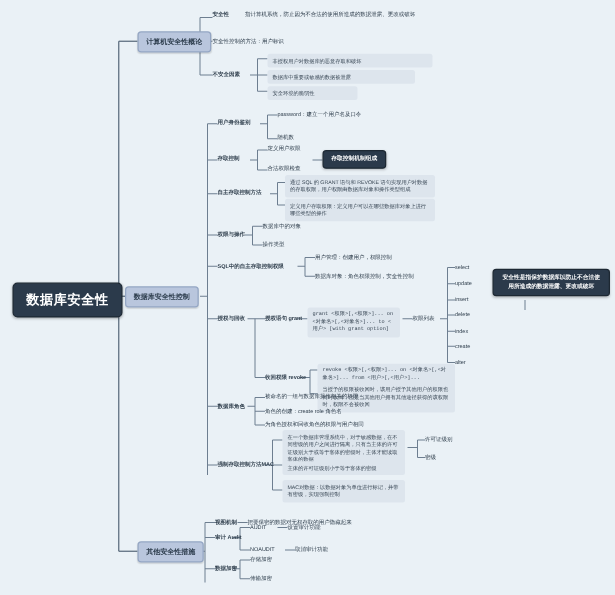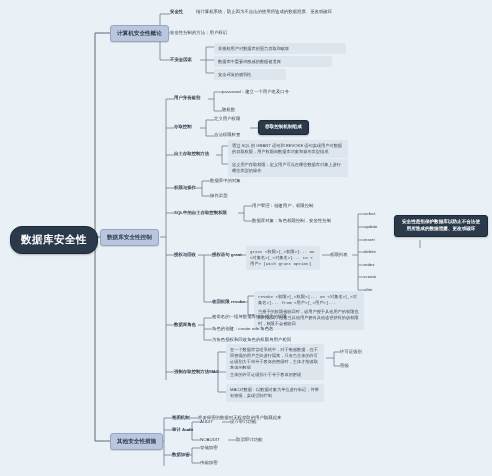--- a/index.html
+++ b/index.html
@@ -166,21 +166,21 @@
 
       <path d="M186 455 L192 455"></path>
       <path d="M192 448 L192 463"></path>
       <path d="M192 448 L200 448"></path>
       <path d="M192 463 L200 463"></path>
 
       <path d="M420 240 L420 248"></path>
     </g>
   </svg>
 
-  <div class="node root" style="left:10px;top:226px;border-radius:12px;">数据库安全性</div>
+  <div class="node root" style="left:10px;top:226px;">数据库安全性</div>
 
   <div class="node l1" style="left:110px;top:25px;">计算机安全性概论</div>
 
   <div class="node t b" style="left:170px;top:9px;">安全性</div>
   <div class="node t" style="left:196px;top:9px;width:150px;white-space:normal;">指计算机系统，防止因为不合法的使用所造成的数据泄露、更改或破坏</div>
 
   <div class="node t" style="left:170px;top:30px;">安全性控制的方法：用户标识</div>
 
   <div class="node t b" style="left:170px;top:57px;">不安全因素</div>
   <div class="node t panel" style="left:214px;top:43px;width:132px;">非授权用户对数据库的恶意存取和破坏</div>

